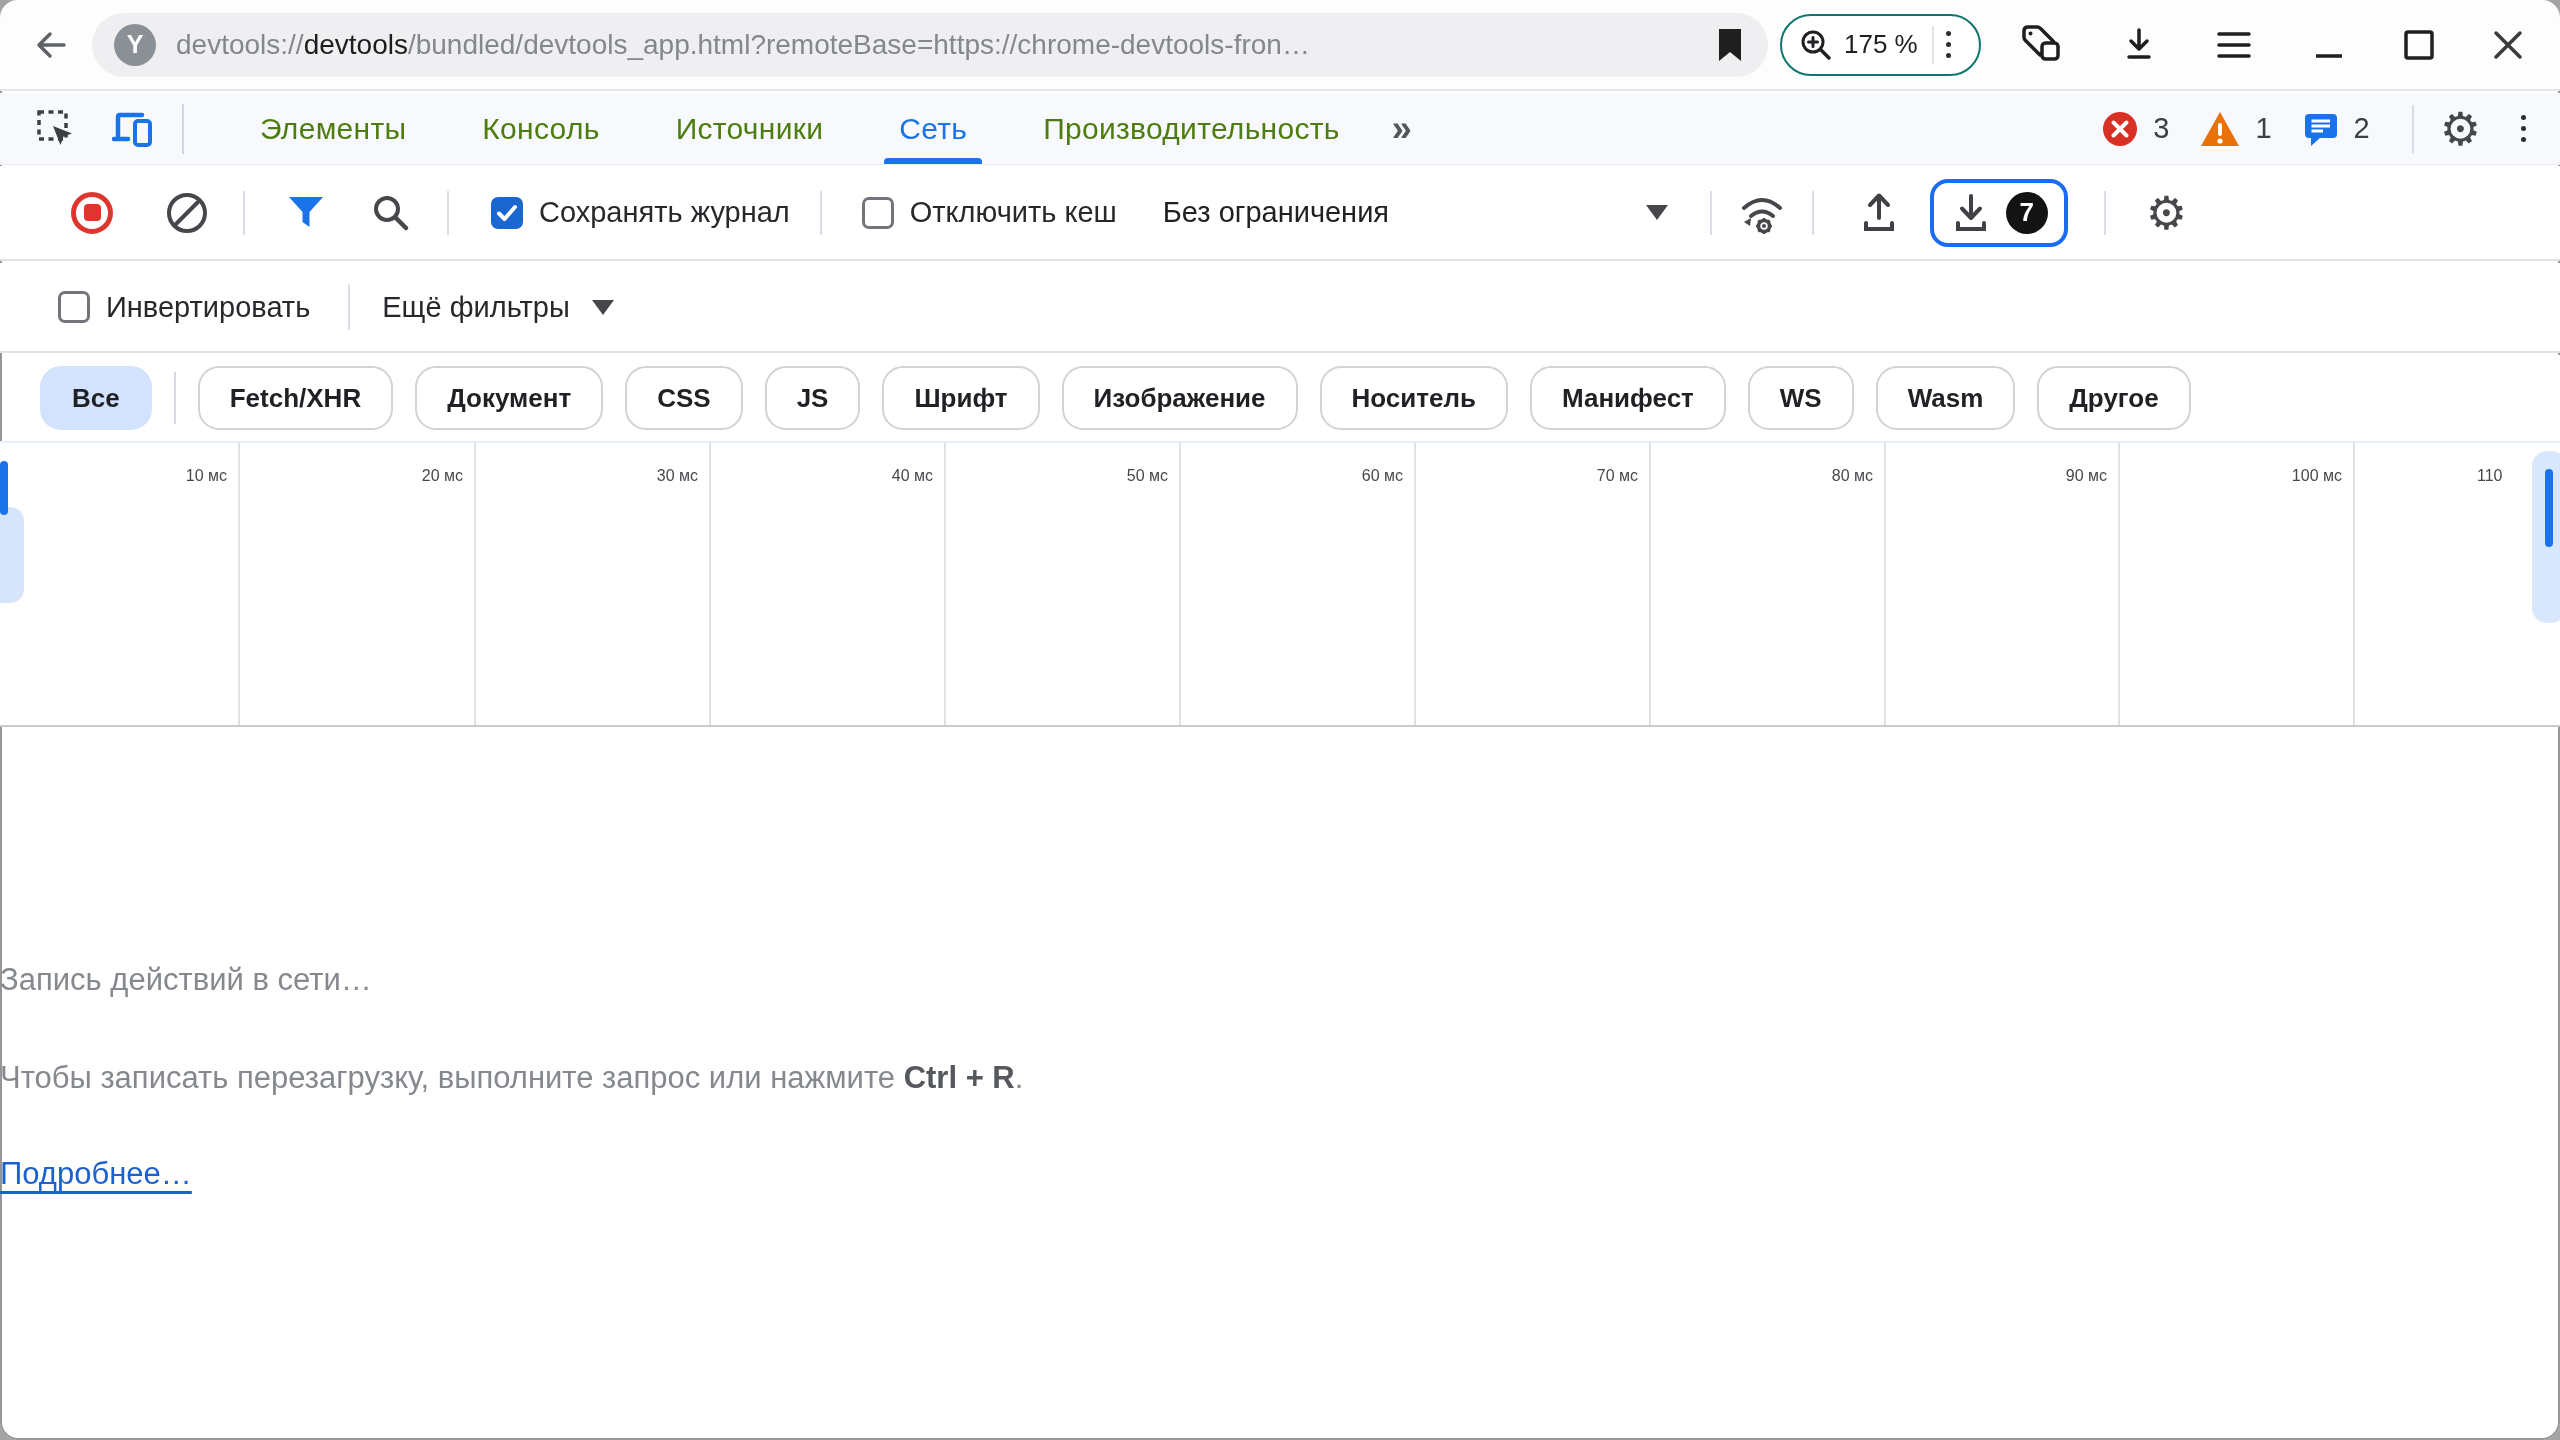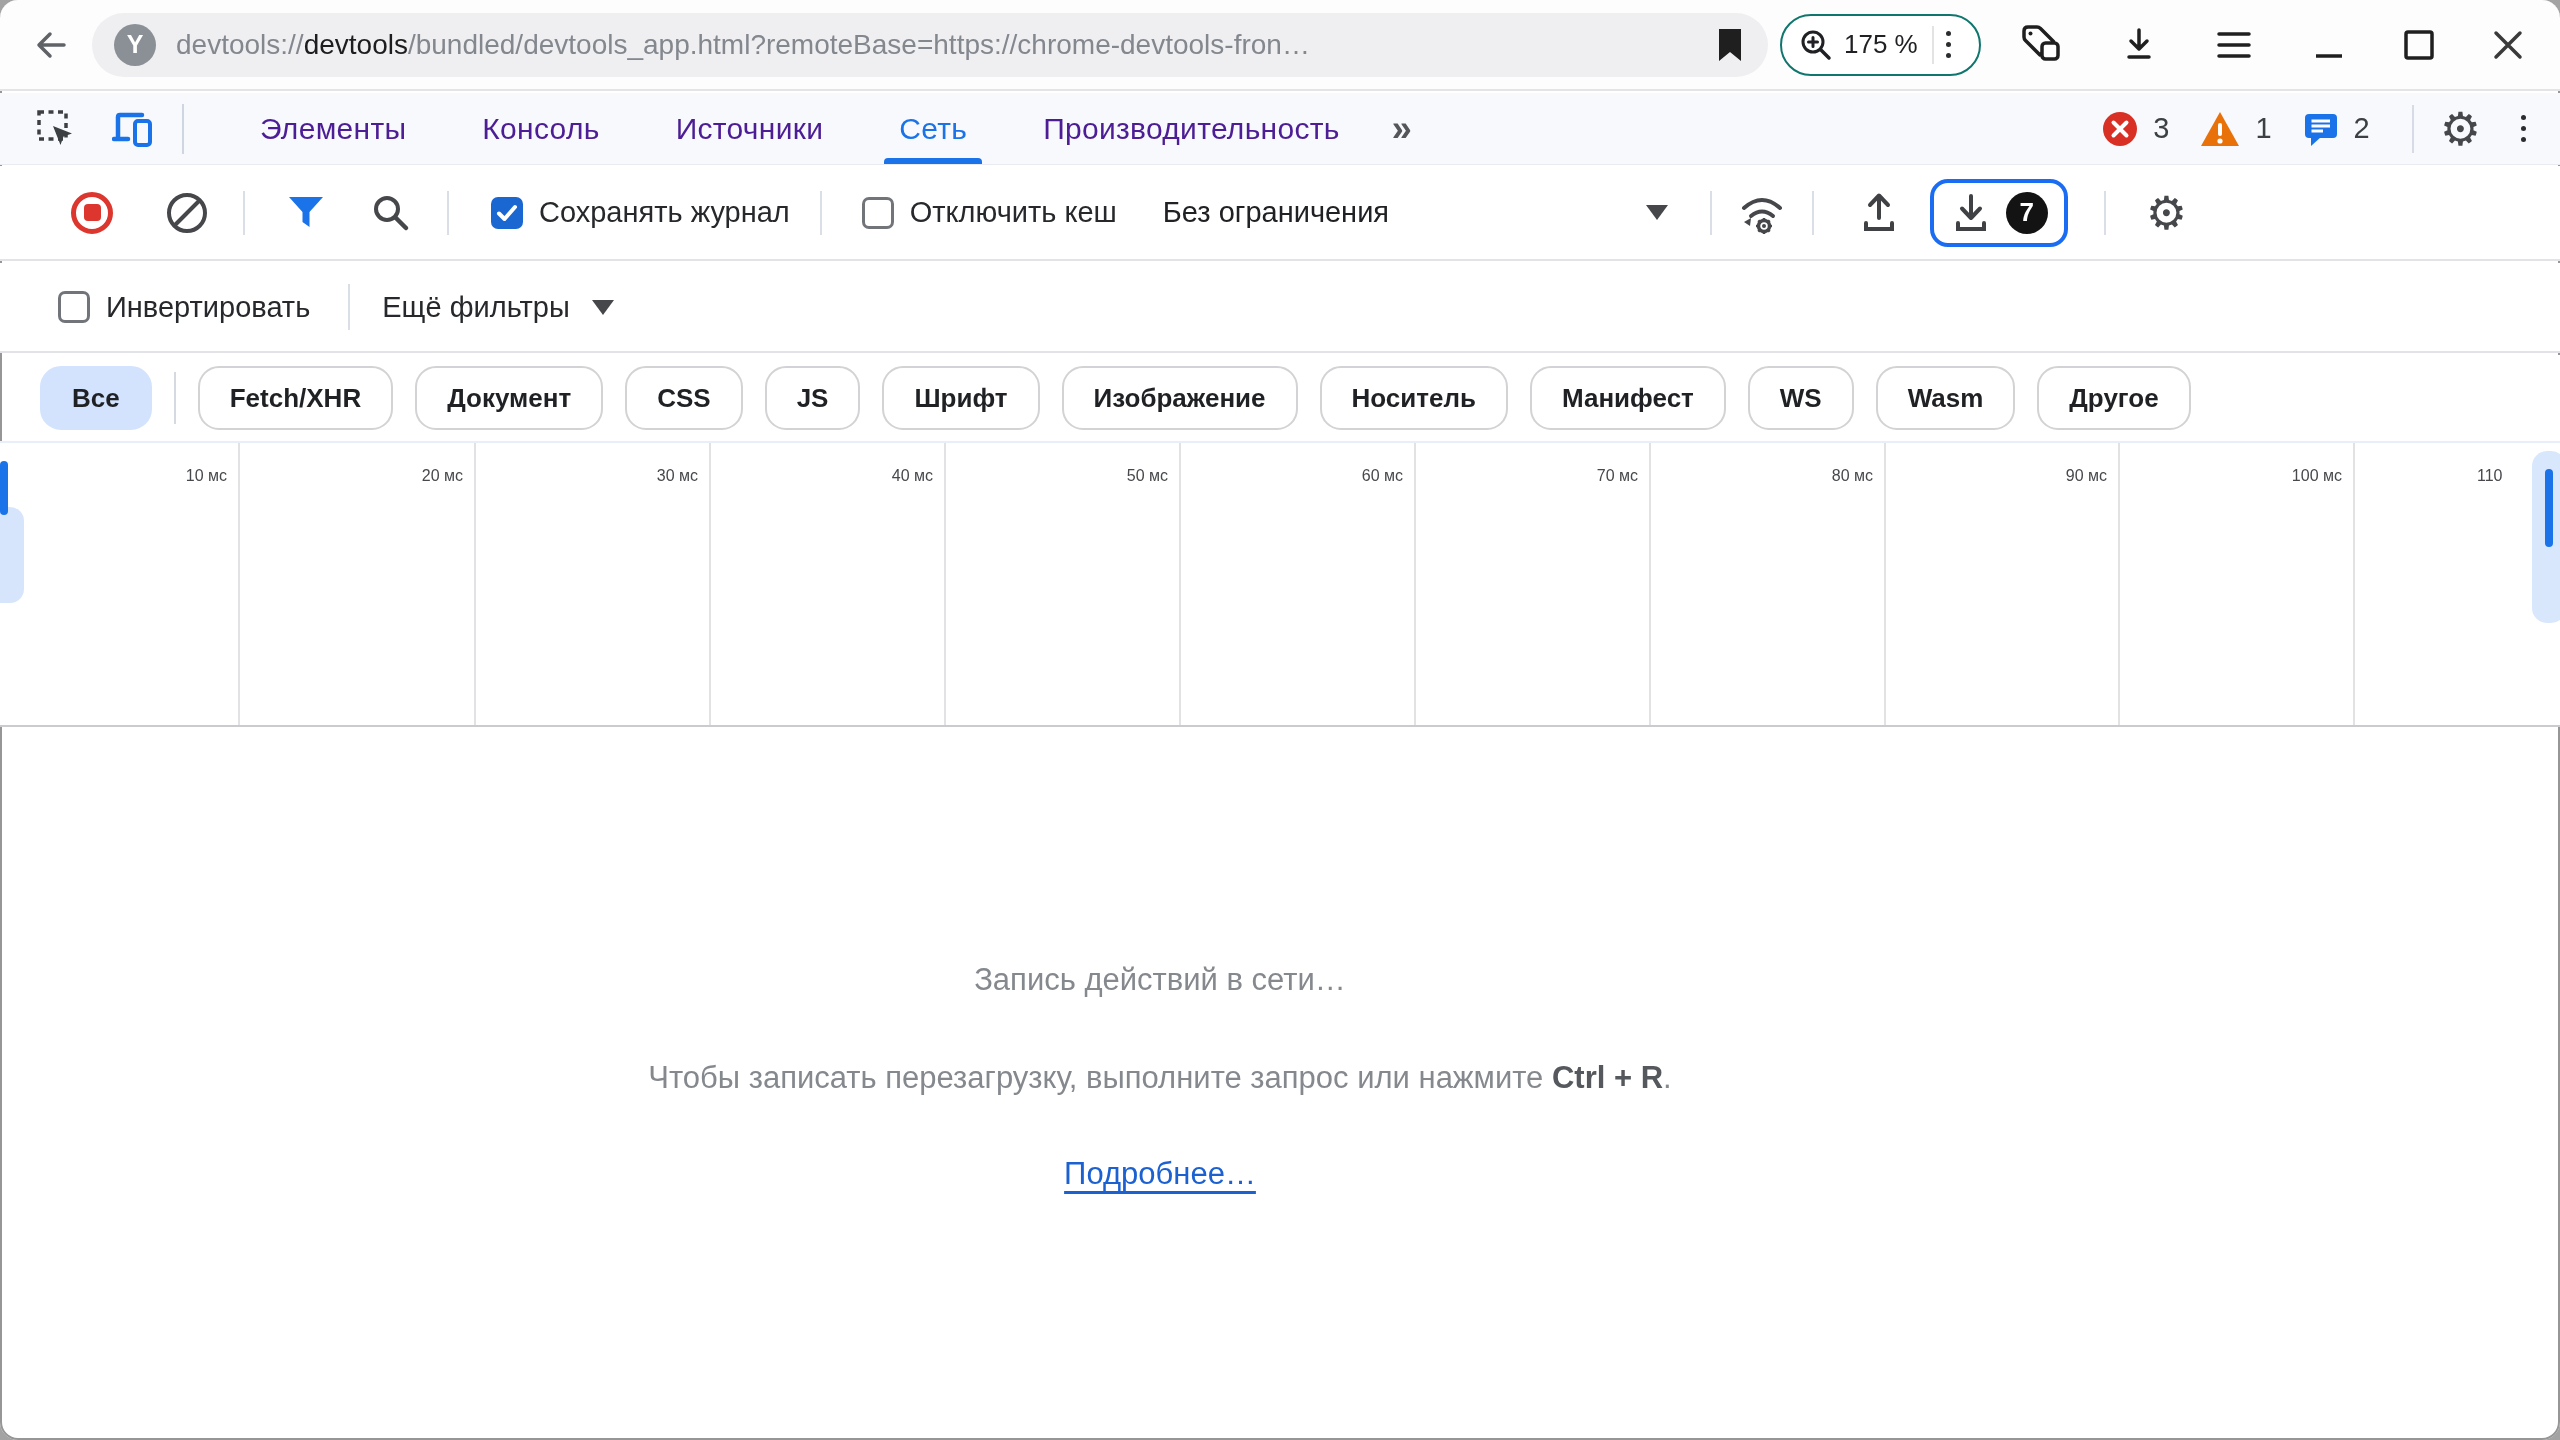--- a/index.html
+++ b/index.html
@@ -34,21 +34,21 @@
   .gear-glyph { font-family:"DejaVu Sans", sans-serif; font-size:46px; color:#45474b;
                 line-height:1; }
 
   
   .tabbar { position:absolute; left:0; top:93px; width:2560px; height:72px;
             background:#f7f9fc; border-bottom:1px solid #e9ebf1;
             display:flex; align-items:center; }
   .tabbar .tool { margin-left:36px; display:flex; align-items:center; }
   .tabbar .vdiv { margin-left:28px; height:50px; background:#cfd6e2; }
   .tabs { display:flex; align-items:center; gap:76px; margin-left:76px; height:100%; }
-  .tab { font-size:30px; color:#4c1d95; height:100%; display:flex; align-items:center;
+  .tab { font-size:30px; color:#4d7c0f; height:100%; display:flex; align-items:center;
          position:relative; letter-spacing:.3px; }
   .tab.selected { color:#1a73e8; }
   .tab.selected::after { content:""; position:absolute; left:-15px; right:-15px;
          bottom:0; height:6px; border-radius:4px 4px 0 0; background:#1a73e8; }
   .more-tabs { margin-left:52px; font-size:36px; font-weight:bold; color:#54565a; }
   .badges { margin-left:auto; display:flex; align-items:center; gap:14px; }
   .badge-num { font-size:29px; color:#3c4043; margin-right:16px; }
   .tabbar-right { display:flex; align-items:center; margin-right:22px; }
   .tabbar-right .vdiv { margin:0 26px; height:48px; background:#d6dbe6; }
 
@@ -116,21 +116,21 @@
                        background:#1a73e8; border-radius:4px; }
   .scroll-tail-left { position:absolute; left:-14px; top:64px; width:38px; height:96px;
                       background:#d7e5fc; border-radius:14px; }
   .scroll-track-right { position:absolute; right:-6px; top:8px; width:34px; height:172px;
                         background:#d9e7fc; border-radius:15px; }
   .scroll-thumb-right { position:absolute; right:7px; top:26px; width:8px; height:78px;
                         background:#1a73e8; border-radius:4px; }
 
   
   .empty-title, .empty-hint, .empty-link-row { position:absolute; left:0; width:2320px;
-                 text-align:center; font-size:31px; color:#85898e; }
+                 font-size:31px; color:#85898e; }
   .empty-title { top:962px; }
   .empty-hint  { top:1060px; }
   .empty-hint b { color:#55585c; }
   .empty-link-row { top:1156px; }
   .empty-link { color:#1b61d1; text-decoration:underline;
                 text-decoration-thickness:3px; text-underline-offset:7px; }
 
   svg { display:block; }
 </style>
 </head>

